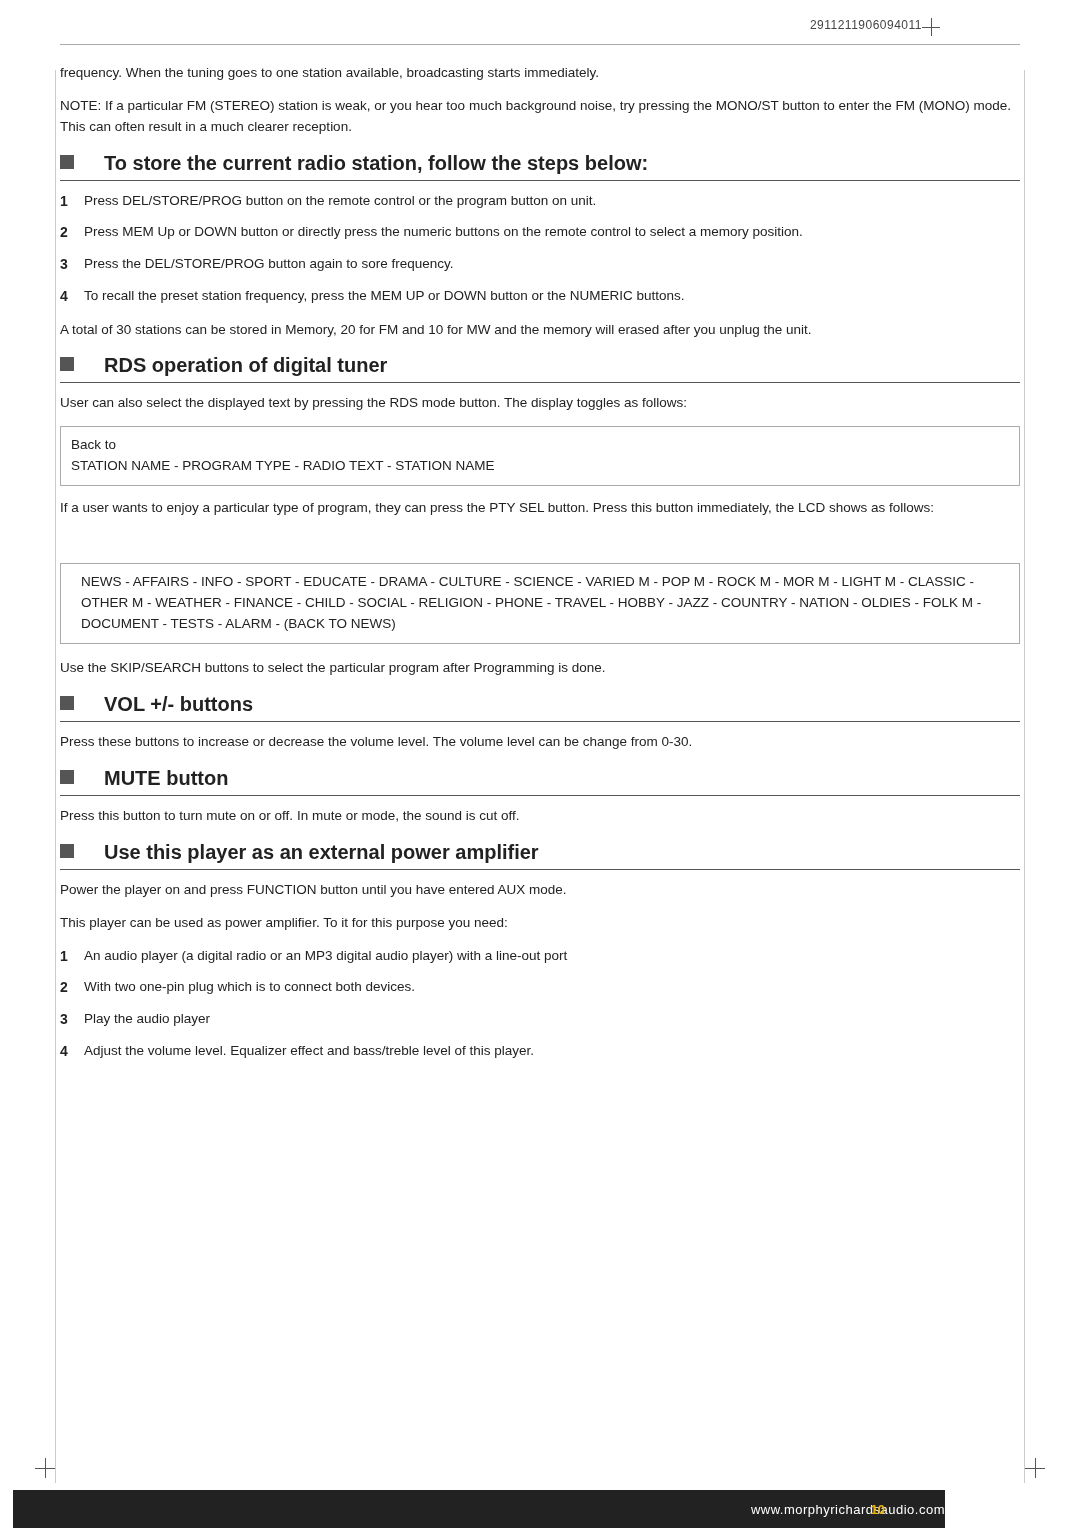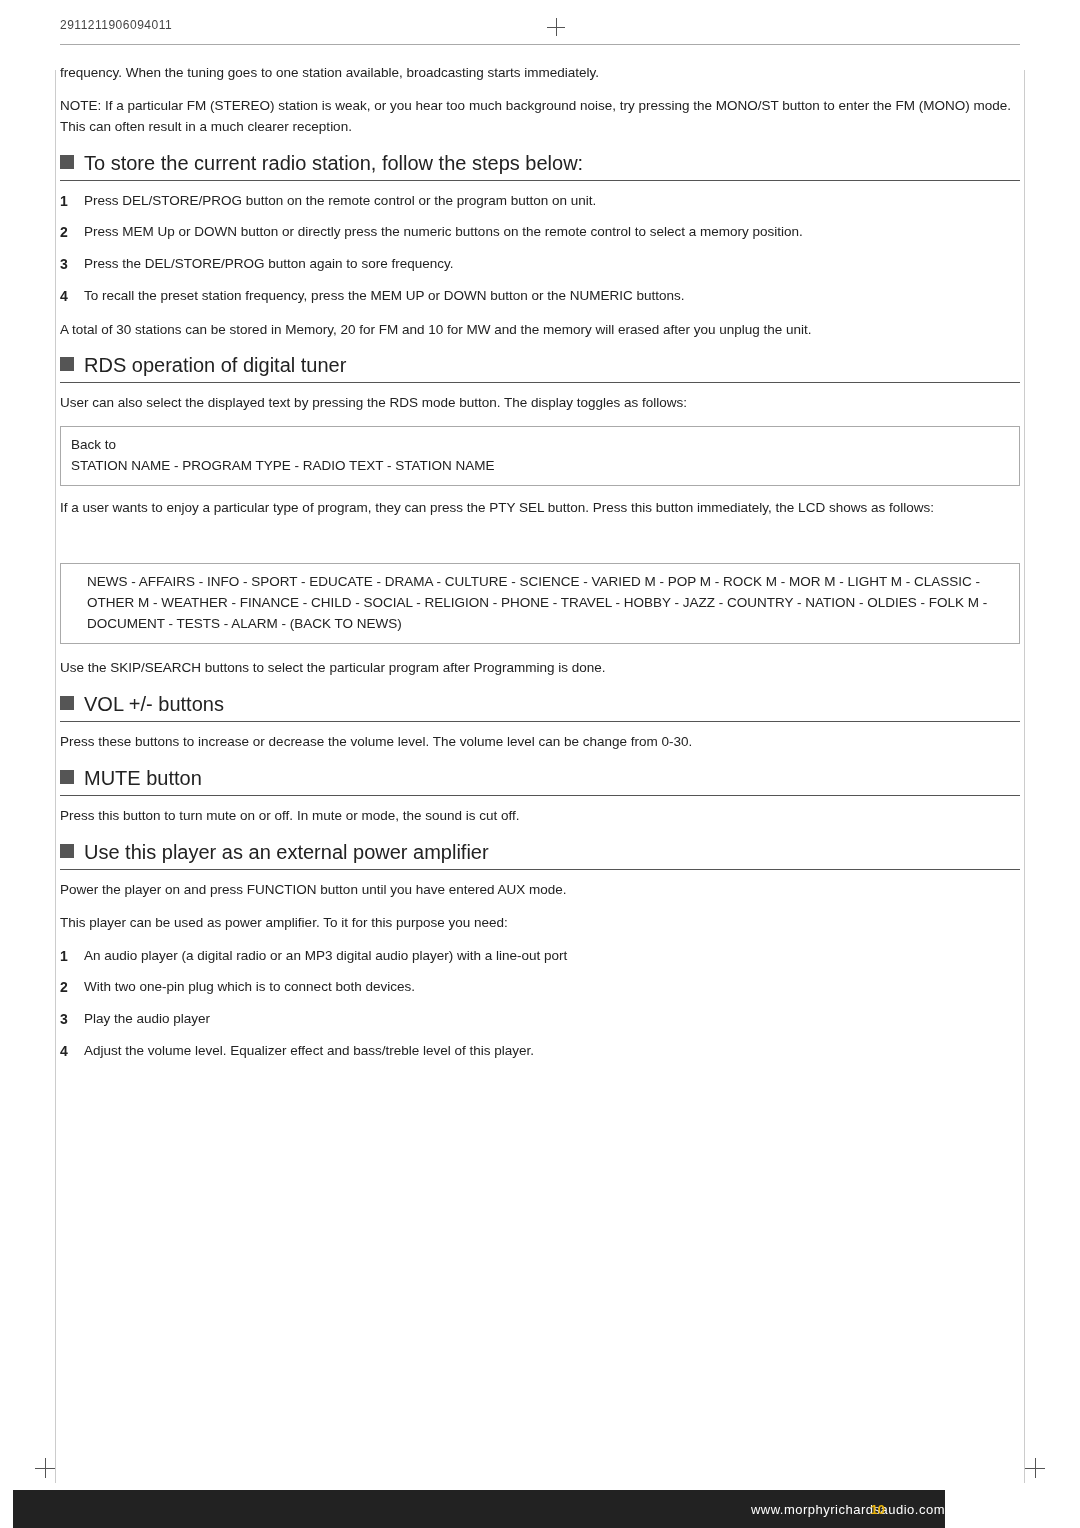--- a/index.html
+++ b/index.html
@@ -17,21 +17,21 @@
       width: 1080px;
       min-height: 1528px;
       position: relative;
       padding: 0;
     }
 
     
     .header {
       padding: 18px 60px 8px 60px;
       display: flex;
-      justify-content: space-between;
+      justify-content: flex-end;
       align-items: flex-start;
     }
     .doc-number {
       font-size: 12px;
       color: #444;
       letter-spacing: 0.5px;
     }
     .header-cross {
       width: 18px; height: 18px;
       position: relative;
@@ -89,23 +89,24 @@
     }
     .section-heading-icon {
       width: 14px;
       height: 14px;
       background: #555;
       flex-shrink: 0;
       margin-top: 5px;
     }
     .section-heading-text {
       font-size: 20px;
-      font-weight: normal;
+      font-weight: bold;
       color: #222;
       line-height: 1.3;
+      margin-left: 20px;
     }
 
     
     .numbered-list {
       list-style: none;
       padding: 0;
       margin-bottom: 12px;
     }
     .numbered-list li {
       display: flex;
@@ -131,21 +132,21 @@
       font-size: 13.5px;
       line-height: 1.55;
       background: #fff;
     }
 
     
     .pty-list {
       font-size: 13.5px;
       line-height: 1.55;
       border: 1px solid #aaa;
-      padding: 8px 26px;
+      padding: 8px 20px;
       margin-bottom: 14px;
       background: #fff;
     }
 
     
     .footer {
       position: absolute;
       bottom: 0;
       left: 13px;
       width: 932px;

